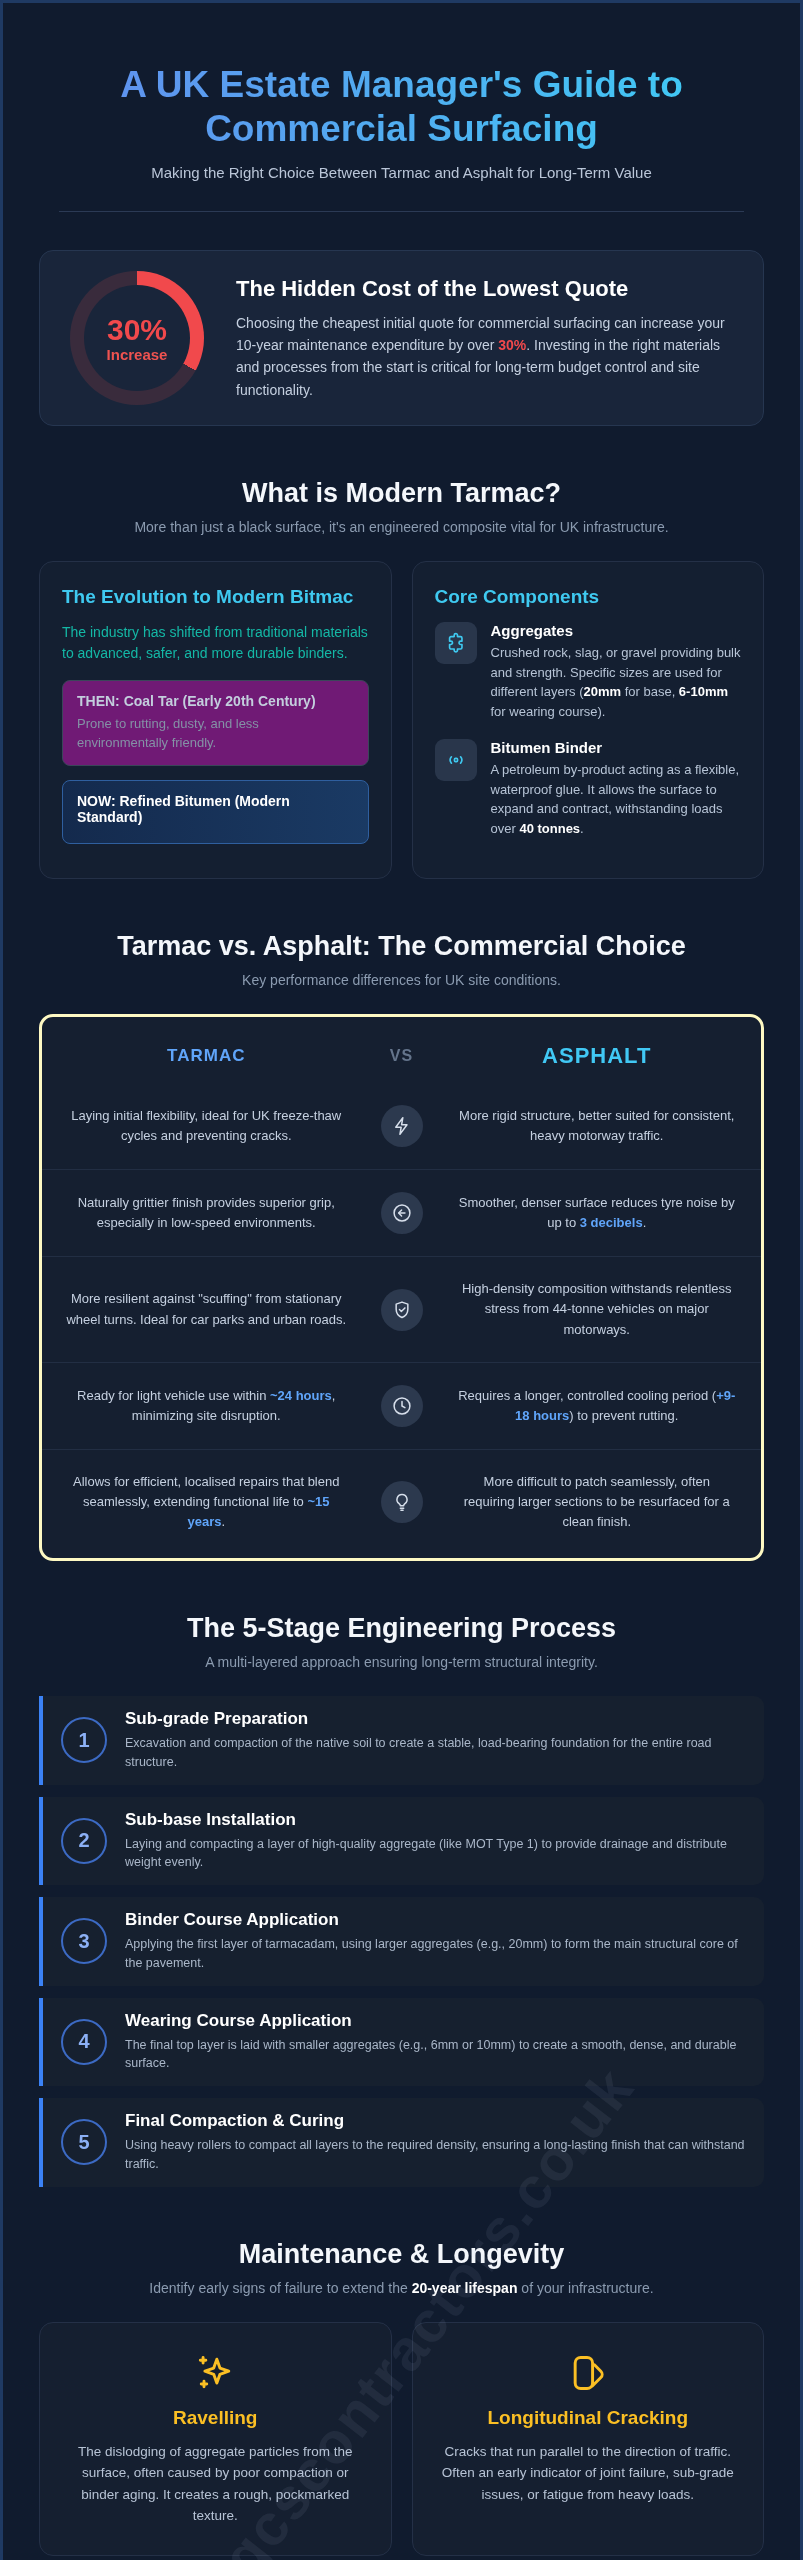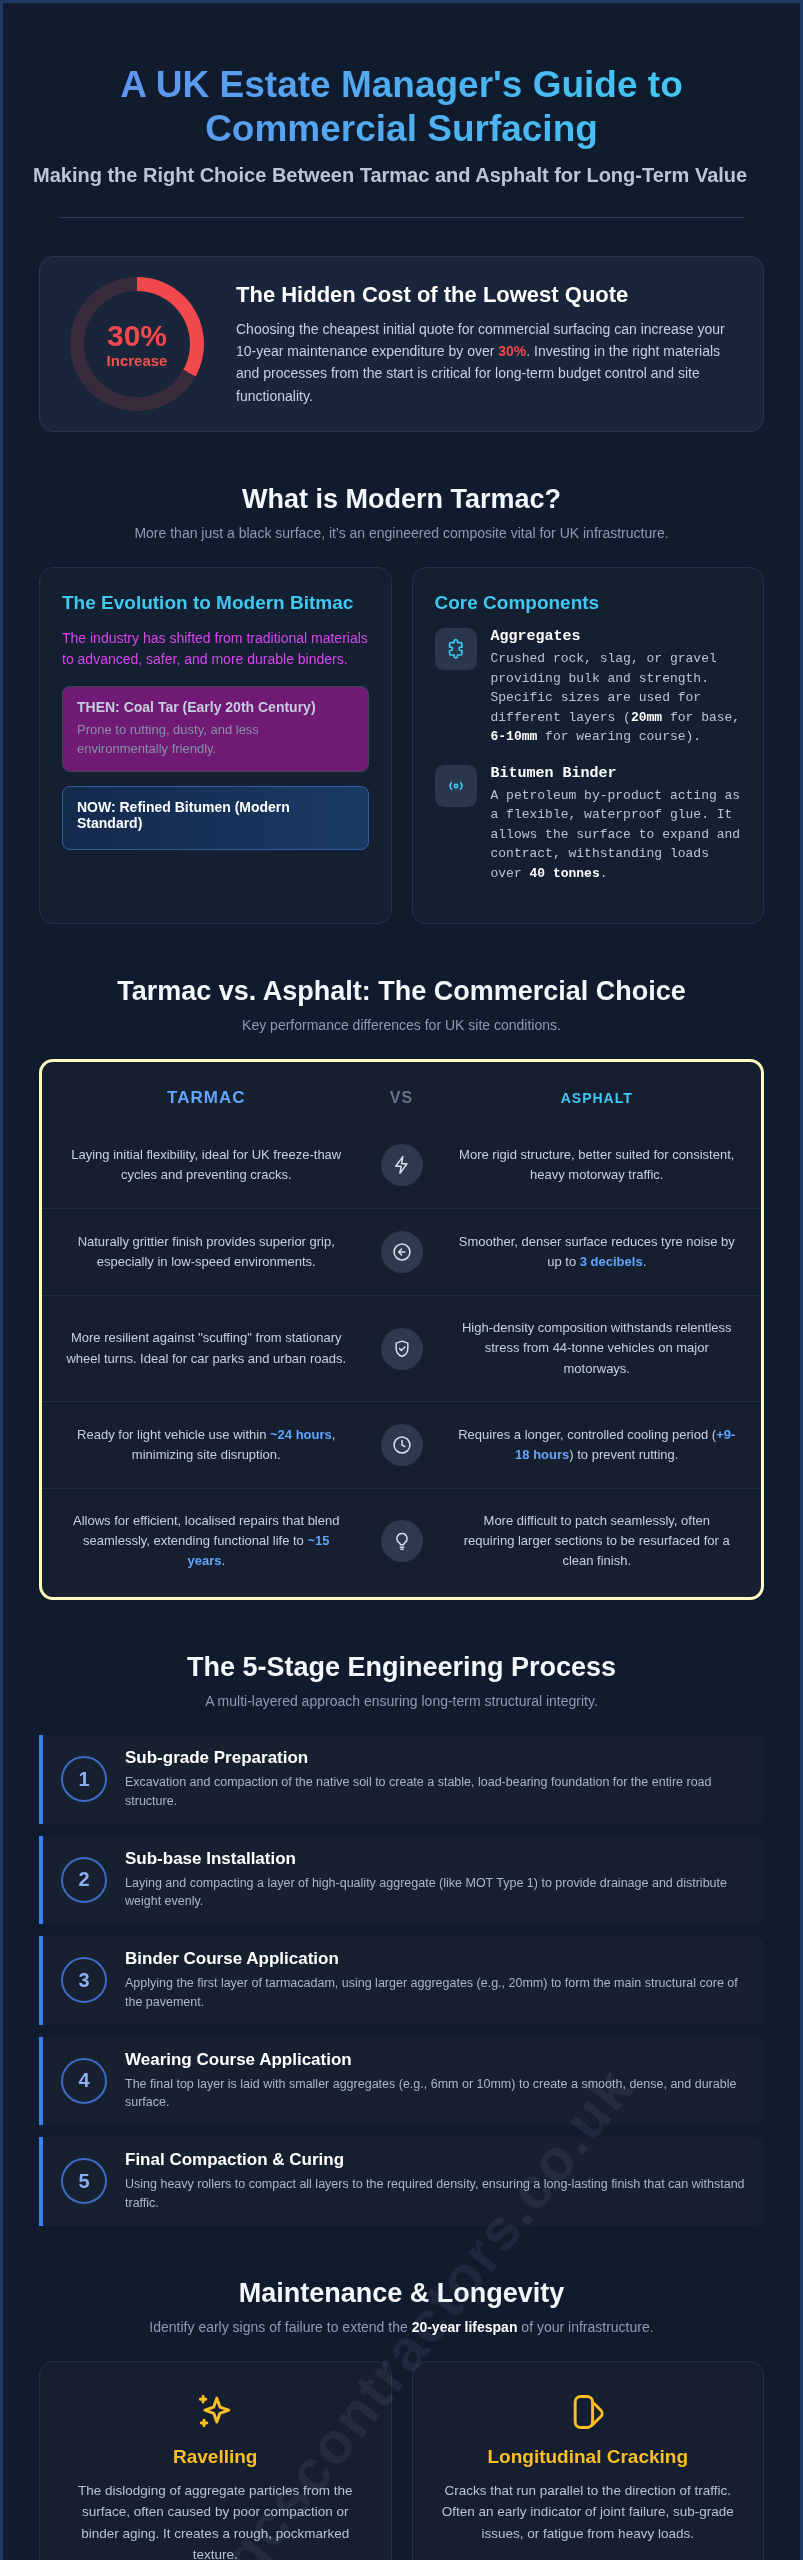--- a/index.html
+++ b/index.html
@@ -24,21 +24,21 @@
   .main-title {
     margin:26px 26px 14px;
     text-align:center;
     font-size:37px;
     line-height:1.18;
     font-weight:bold;
     background:linear-gradient(90deg,#5f93ee 8%,#41c8f4 92%);
     -webkit-background-clip:text; background-clip:text;
     color:transparent;
   }
-  .header-sub { margin:0 0 30px; font-size:20px; color:#bac6d8;font-weight:bold; }
+  .header-sub { margin:0 0 30px; text-align:center; font-size:15px; color:#bac6d8; }
   .divider { border:none; border-top:1px solid #2b3a55; margin:0 26px 38px; }
 
   
   .hc-card {
     display:flex; align-items:center; gap:32px;
     background:#19253a; border:1px solid #263650; border-radius:14px;
     margin:0 6px; padding:20px 30px;
   }
   .donut {
     position:relative; flex:none; width:134px; height:134px; border-radius:50%;
@@ -56,39 +56,39 @@
 
   
   .section-title { margin:52px 0 10px; text-align:center; font-size:27px; color:#f4f7fb; font-weight:bold; }
   .section-sub { margin:0 0 26px; text-align:center; font-size:14px; color:#8b9bb0; }
   .bold-white { color:#ffffff; font-weight:bold; }
 
   
   .two-col { display:flex; gap:20px; margin:0 6px; align-items:stretch; }
   .col-card { flex:1; background:#141f31; border:1px solid #243047; border-radius:14px; padding:22px; }
   .cyan-h { margin:2px 0 14px; color:#3fc9f0; font-size:19px; font-weight:bold; }
-  .col-body { margin:0 0 16px; font-size:14px; color:#d946ef; line-height:1.5; }
+  .col-body { margin:0 0 16px; font-size:14px; color:#14b8a6; line-height:1.5; }
   .then-box { background:#701a75; border:1px solid #3a4659; border-radius:8px; padding:12px 14px; margin-bottom:14px; }
   .then-box h4 { margin:0 0 6px; font-size:14px; color:#c3cedd; }
   .then-box p { margin:0; font-size:13px; color:#8492a6; line-height:1.45; }
   .now-box { background:linear-gradient(90deg,#142a4d,#1a3a64); border:1px solid #2f5f9f; border-radius:8px; padding:12px 14px; }
   .now-box h4 { margin:0 0 6px; font-size:14px; color:#ffffff; }
   .now-box p { margin:0; font-size:13px; color:#bccbdd; line-height:1.45; }
-  .comp-item { display:flex; gap:14px; margin-bottom:18px;font-family:Liberation Mono, monospace; }
+  .comp-item { display:flex; gap:14px; margin-bottom:18px; }
   .comp-icon-box { flex:none; width:42px; height:42px; border-radius:9px; background:#29364b; color:#3fc9f0;
     display:flex; align-items:center; justify-content:center; }
   .comp-item h4 { margin:0 0 4px; font-size:15px; color:#ffffff; }
   .comp-item p { margin:0; font-size:13px; color:#b7c4d6; line-height:1.5; }
 
   
   .vs-table { margin:0 6px; background:#151f30; border:3px solid #fef9c3; border-radius:14px; padding:8px 0 4px; }
   .vs-head { display:grid; grid-template-columns:1fr 110px 1fr; padding:18px 24px 14px; align-items:center; }
   .vs-head .tarmac { text-align:center; color:#60a5fa; font-size:17px; font-weight:bold; letter-spacing:1px; }
   .vs-head .vs { text-align:center; color:#64748b; font-size:16px; font-weight:bold; letter-spacing:1px; }
-  .vs-head .asphalt { text-align:center; color:#41c8f4; font-size:14px; font-weight:bold; letter-spacing:1px; }
+  .vs-head .asphalt { text-align:center; color:#41c8f4; font-size:22px; font-weight:bold; letter-spacing:1px; }
   .vs-row { display:grid; grid-template-columns:1fr 110px 1fr; padding:22px 24px; border-top:1px solid #222e43; align-items:center; }
   .vs-cell { text-align:center; font-size:13px; color:#c5d0e0; line-height:1.55; }
   .vs-icon { width:42px; height:42px; border-radius:50%; background:#2c394e; color:#d7dfeb; margin:0 auto;
     display:flex; align-items:center; justify-content:center; }
   .hl { color:#60a5fa; font-weight:bold; }
 
   
   .stages { margin:0 6px; }
   .stage { display:flex; align-items:center; gap:18px; background:#16202f; border-left:4px solid #3b82f6;
     border-radius:0 10px 10px 0; padding:13px 18px; margin-bottom:12px; }

